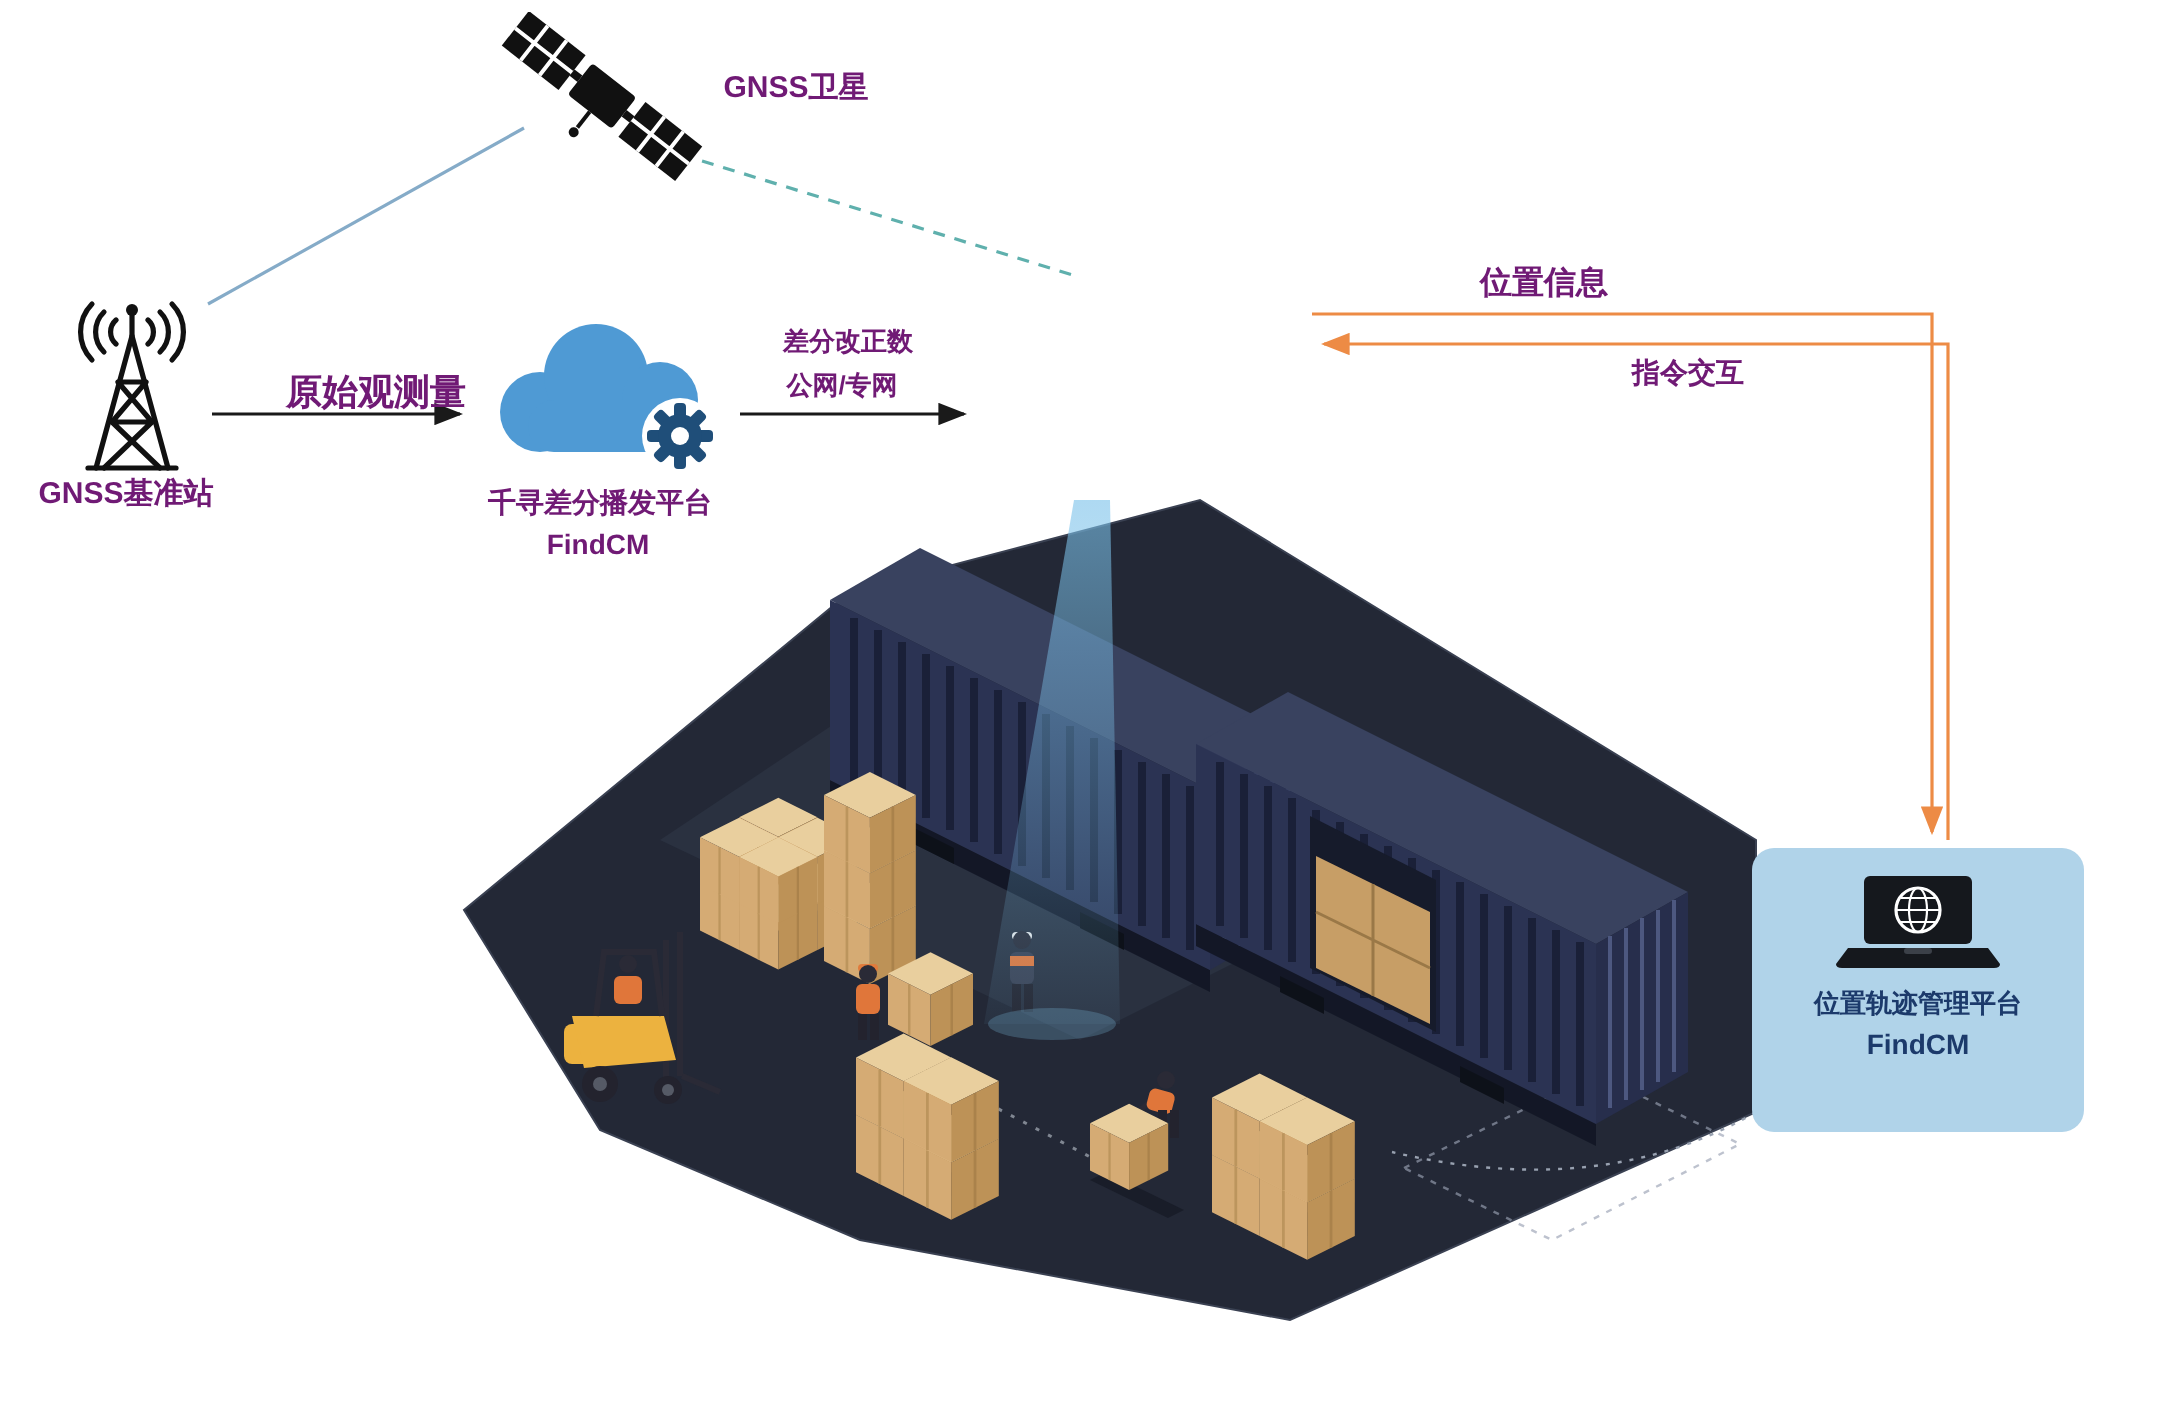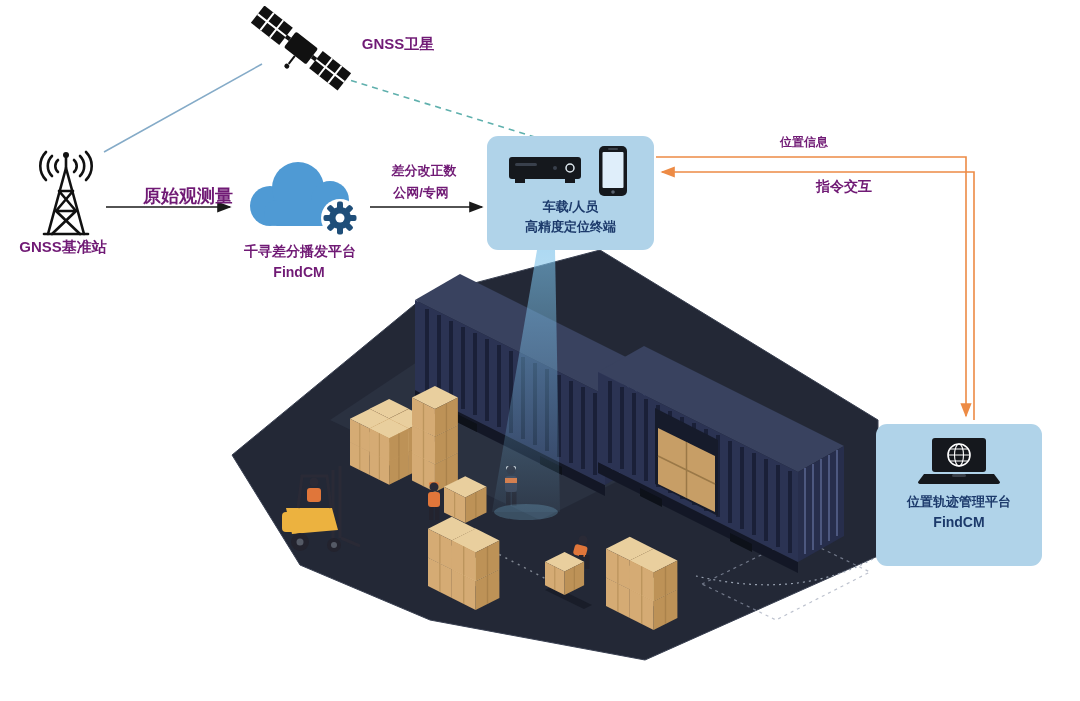--- a/index.html
+++ b/index.html
@@ -194,36 +194,20 @@
         <rect x="-3" y="-16.5" width="6" height="33" rx="2"></rect>
         <rect x="-3" y="-16.5" width="6" height="33" rx="2" transform="rotate(45)"></rect>
         <rect x="-3" y="-16.5" width="6" height="33" rx="2" transform="rotate(90)"></rect>
         <rect x="-3" y="-16.5" width="6" height="33" rx="2" transform="rotate(135)"></rect>
         <circle r="11"></circle>
       </g>
       <circle r="4.5" fill="#ffffff"></circle>
     </g>
   </svg>
 
-  <div class="card" style="left:487px;top:136px;width:167px;height:114px;padding-top:9px">
-    <svg width="128" height="52" viewBox="0 0 128 52">
-      <rect x="2" y="12" width="72" height="22" rx="3" fill="#15181d"></rect>
-      <rect x="8" y="18" width="22" height="3" rx="1.5" fill="#39404c"></rect>
-      <circle cx="48" cy="23" r="2" fill="#39404c"></circle>
-      <circle cx="63" cy="23" r="4" fill="none" stroke="#dfe8ef" stroke-width="1.5"></circle>
-      <rect x="8" y="34" width="10" height="4" fill="#15181d"></rect>
-      <rect x="58" y="34" width="10" height="4" fill="#15181d"></rect>
-      <rect x="92" y="1" width="28" height="50" rx="5" fill="#15181d"></rect>
-      <rect x="95.5" y="7" width="21" height="36" rx="1" fill="#dfeefa"></rect>
-      <rect x="101" y="3" width="10" height="2" rx="1" fill="#3b4048"></rect>
-      <circle cx="106" cy="47" r="1.8" fill="#5a6270"></circle>
-    </svg>
-    <div class="txt">车载/人员</div>
-    <div class="txt">高精度定位终端</div>
-  </div>
 
   <div class="card" style="left:876px;top:424px;width:166px;height:142px;padding-top:12px">
     <svg width="86" height="56" viewBox="0 0 86 56">
       <rect x="16" y="2" width="54" height="34" rx="3" fill="#15181d"></rect>
       <g stroke="#ffffff" fill="none">
         <circle cx="43" cy="19" r="11" stroke-width="1.6"></circle>
         <ellipse cx="43" cy="19" rx="4.5" ry="11" stroke-width="1.1"></ellipse>
         <path d="M32,19 L54,19 M34.5,13 L51.5,13 M34.5,25 L51.5,25" stroke-width="1.1"></path>
       </g>
       <path d="M8,38 L78,38 L84,46 Q84,48 81,48 L5,48 Q2,48 2,46 Z" fill="#15181d"></path>
@@ -233,16 +217,16 @@
     <div class="txt big">FindCM</div>
   </div>
 
   <div class="lbl" style="left:398px;top:44px;font-size:15px">GNSS卫星</div>
   <div class="lbl" style="left:63px;top:247px;font-size:15px">GNSS基准站</div>
   <div class="lbl" style="left:300px;top:252px;font-size:14px">千寻差分播发平台</div>
   <div class="lbl" style="left:299px;top:272px;font-size:14px">FindCM</div>
   <div class="lbl" style="left:188px;top:196px;font-size:18px">原始观测量</div>
   <div class="lbl" style="left:424px;top:171px;font-size:13px">差分改正数</div>
   <div class="lbl" style="left:421px;top:193px;font-size:13px">公网/专网</div>
-  <div class="lbl" style="left:804px;top:142px;font-size:12px">位置信息</div>
+  <div class="lbl" style="left:772px;top:142px;font-size:16px">位置信息</div>
   <div class="lbl" style="left:844px;top:187px;font-size:14px">指令交互</div>
 
 </div>
 
 </body></html>

